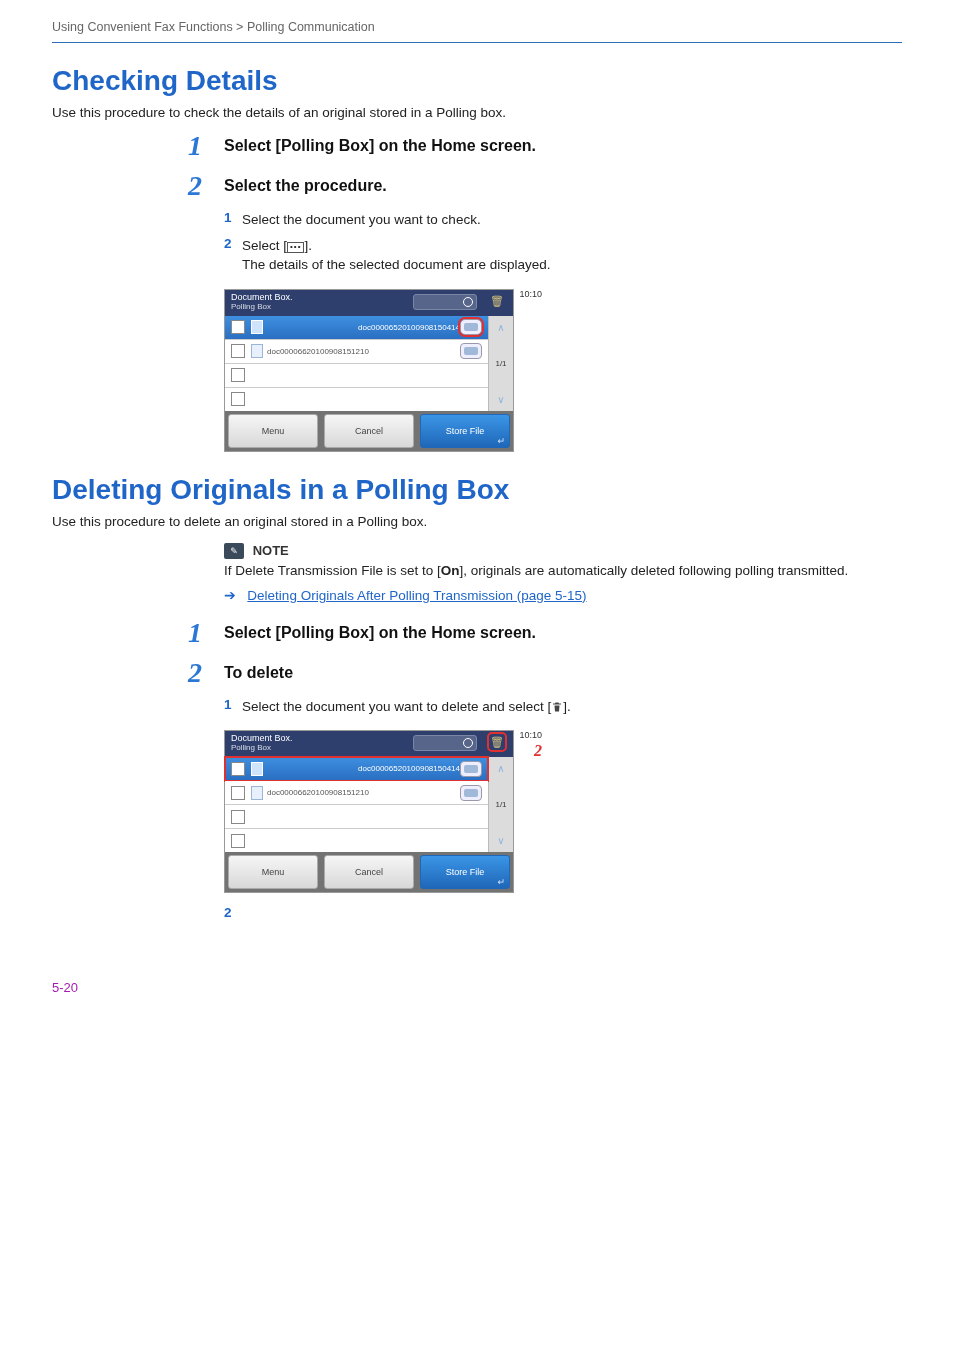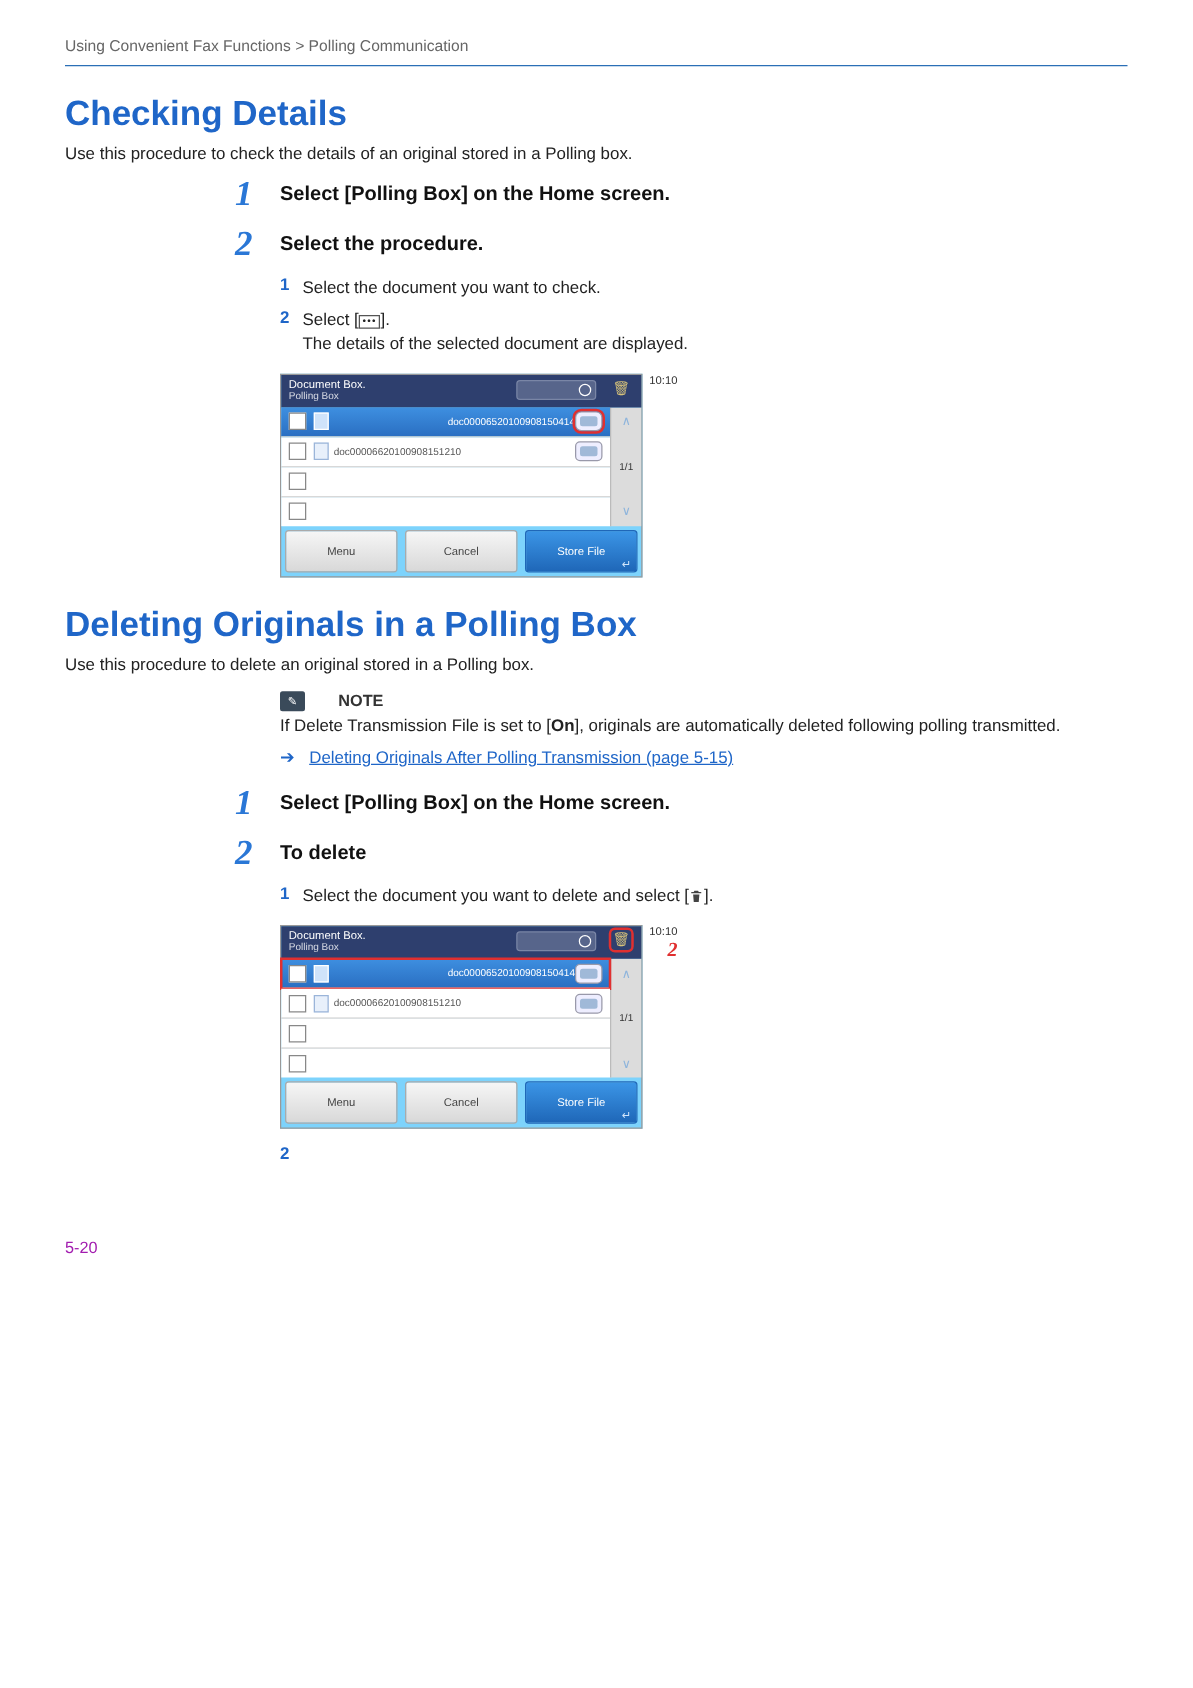--- a/index.html
+++ b/index.html
@@ -5,21 +5,21 @@
   body {
     margin: 0;
     padding: 0;
     font-family: Arial, Helvetica, sans-serif;
     color: #333;
     width: 954px;
     background: #fff;
     font-size: 13px;
   }
   .page {
-    padding: 30px 52px 40px 52px;
+    padding: 20px 52px 40px 52px;
   }
   .breadcrumb {
     color: #666;
     font-size: 12.5px;
     padding-bottom: 8px;
   }
   .hr-blue {
     border: none;
     border-top: 1px solid #2b6fb6;
     margin: 0 0 18px 0;
@@ -108,21 +108,21 @@
     color: #fff;
     font-size: 9px;
     text-align: center;
     line-height: 16px;
     vertical-align: middle;
     border-radius: 2px;
   }
   .notelabel {
     font-weight: bold;
     font-size: 13px;
-    margin-left: 23px;
+    margin-left: 5px;
   }
   .notetext {
     font-size: 13.5px;
     line-height: 1.45;
     color: #222;
   }
   .xref {
     margin-top: 6px;
   }
   .xref-arrow {
@@ -138,21 +138,21 @@
   }
 
   
   .panel-wrap {
     margin: 14px 0 10px 172px;
     width: 290px;
     position: relative;
   }
   .panel {
     border: 1px solid #999;
-    background: #7dd3fc;
+    background: #737373;
     font-size: 9px;
     color: #555;
     position: relative;
   }
   .panel-head {
     background: #2e3f6e;
     color: #fff;
     font-size: 9px;
     padding: 2px 6px 0 6px;
     height: 24px;

